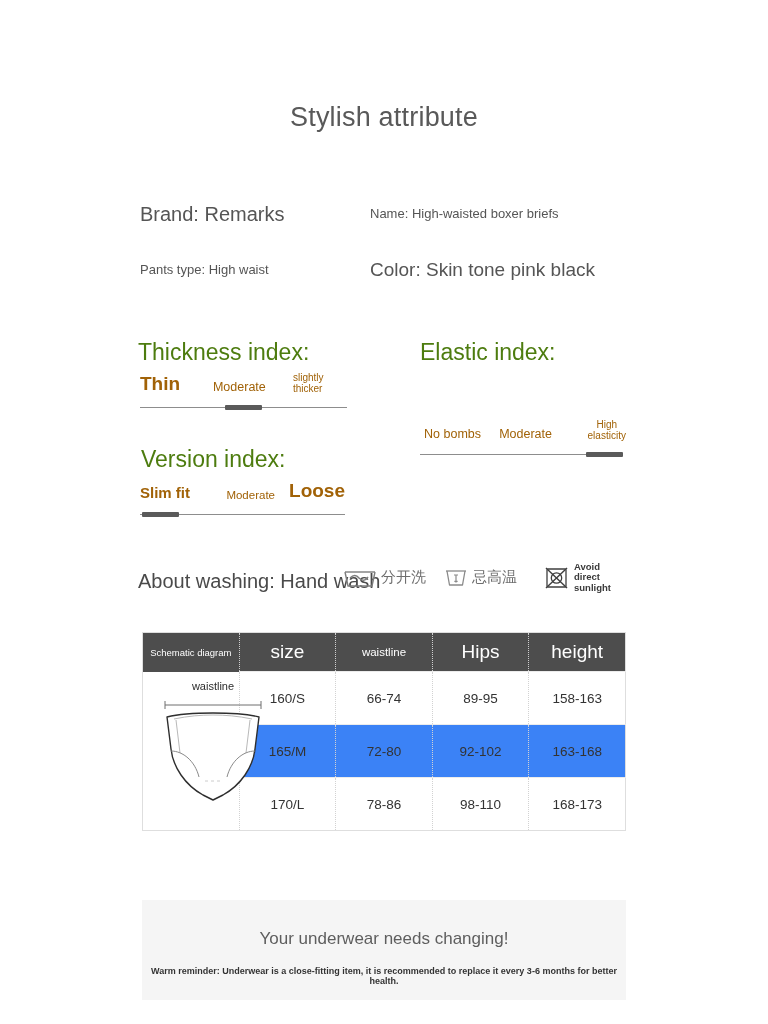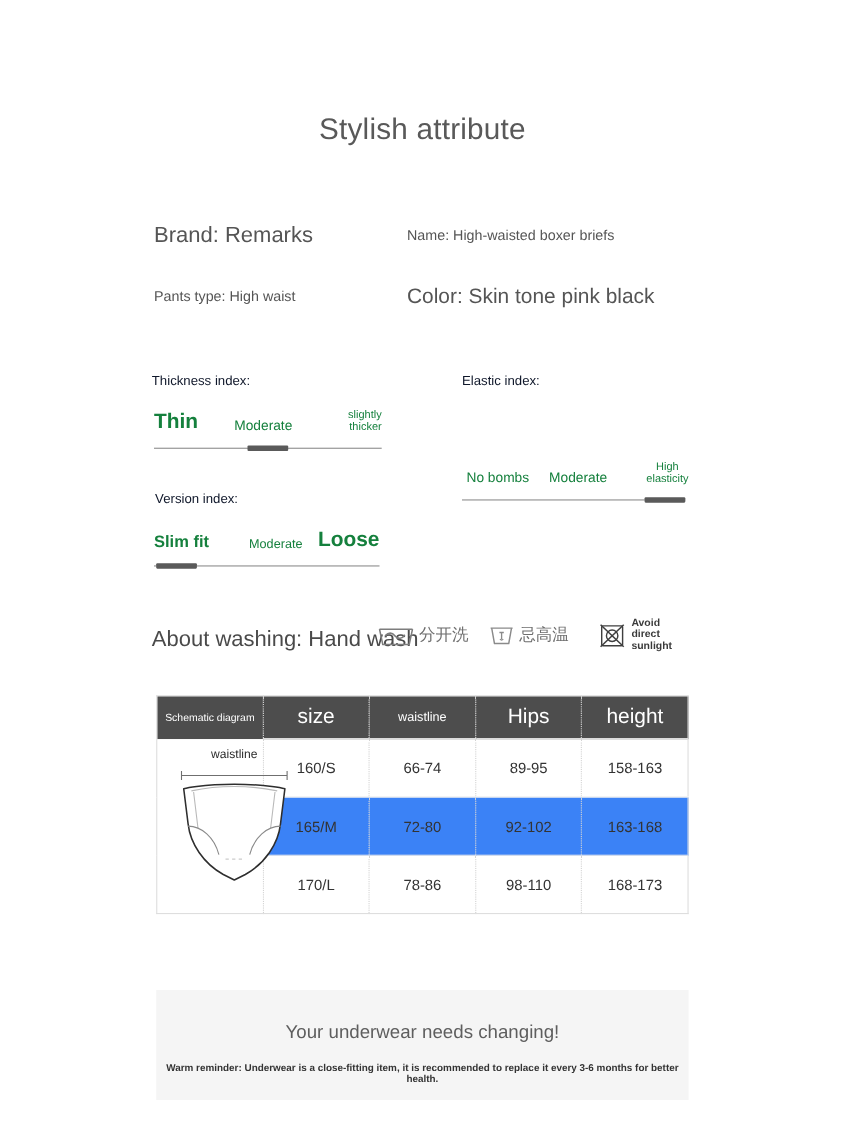--- a/index.html
+++ b/index.html
@@ -41,40 +41,40 @@
     white-space: nowrap;
   }
   .attr-brand   { left: 140px; top: 203px; font-size: 20px; }
   .attr-name    { left: 370px; top: 206px; font-size: 13px; }
   .attr-pants   { left: 140px; top: 262px; font-size: 13px; }
   .attr-color   { left: 370px; top: 259px; font-size: 19px; }
 
   
   .idx-title {
     position: absolute;
-    font-size: 12px;
-    color: #0f172a;
+    font-size: 23px;
+    color: #4d7c0f;
     white-space: nowrap;
   }
   .idx-thick-title { left: 138px; top: 339px; }
   .idx-elastic-title { left: 420px; top: 339px; }
   .idx-version-title { left: 141px; top: 446px; }
 
   .slider {
     position: absolute;
     height: 42px;
   }
   .slider .labels {
     position: relative;
     height: 28px;
   }
   .slider .lab {
     position: absolute;
     bottom: 0;
-    color: #15803d;
+    color: #a16207;
     text-align: center;
     line-height: 1.05;
     white-space: nowrap;
   }
   .slider .lab.two-line { white-space: normal; width: 54px; }
   .slider .lab.small { font-size: 10px; }
   .slider .lab.mid   { font-size: 12.5px; }
   .slider .lab.big   { font-size: 19px; font-weight: 600; }
   .slider .lab.l { transform: translateX(0); }
   .slider .lab.c { transform: translateX(-50%); }
@@ -242,21 +242,21 @@
   <div class="attr attr-brand">Brand: Remarks</div>
   <div class="attr attr-name">Name: High-waisted boxer briefs</div>
   <div class="attr attr-pants">Pants type: High waist</div>
   <div class="attr attr-color">Color: Skin tone pink black</div>
 
   <div class="idx-title idx-thick-title">Thickness index:</div>
   <div class="slider slider-thickness">
     <div class="labels">
       <span class="lab big l" style="left:0;">Thin</span>
       <span class="lab mid c" style="left:48%;">Moderate</span>
-      <span class="lab small two-line r" style="left:100%;text-align:right;">slightly thicker</span>
+      <span class="lab small two-line r" style="left:100%;text-align:left;">slightly thicker</span>
     </div>
     <div class="track"></div>
     <div class="knob" id="knob-thickness" style="left: 41%; width: 18%;"></div>
   </div>
 
   <div class="idx-title idx-elastic-title">Elastic index:</div>
   <div class="slider slider-elastic">
     <div class="labels">
       <span class="lab mid l" style="left:2%;">No bombs</span>
       <span class="lab mid c" style="left:52%;">Moderate</span>

